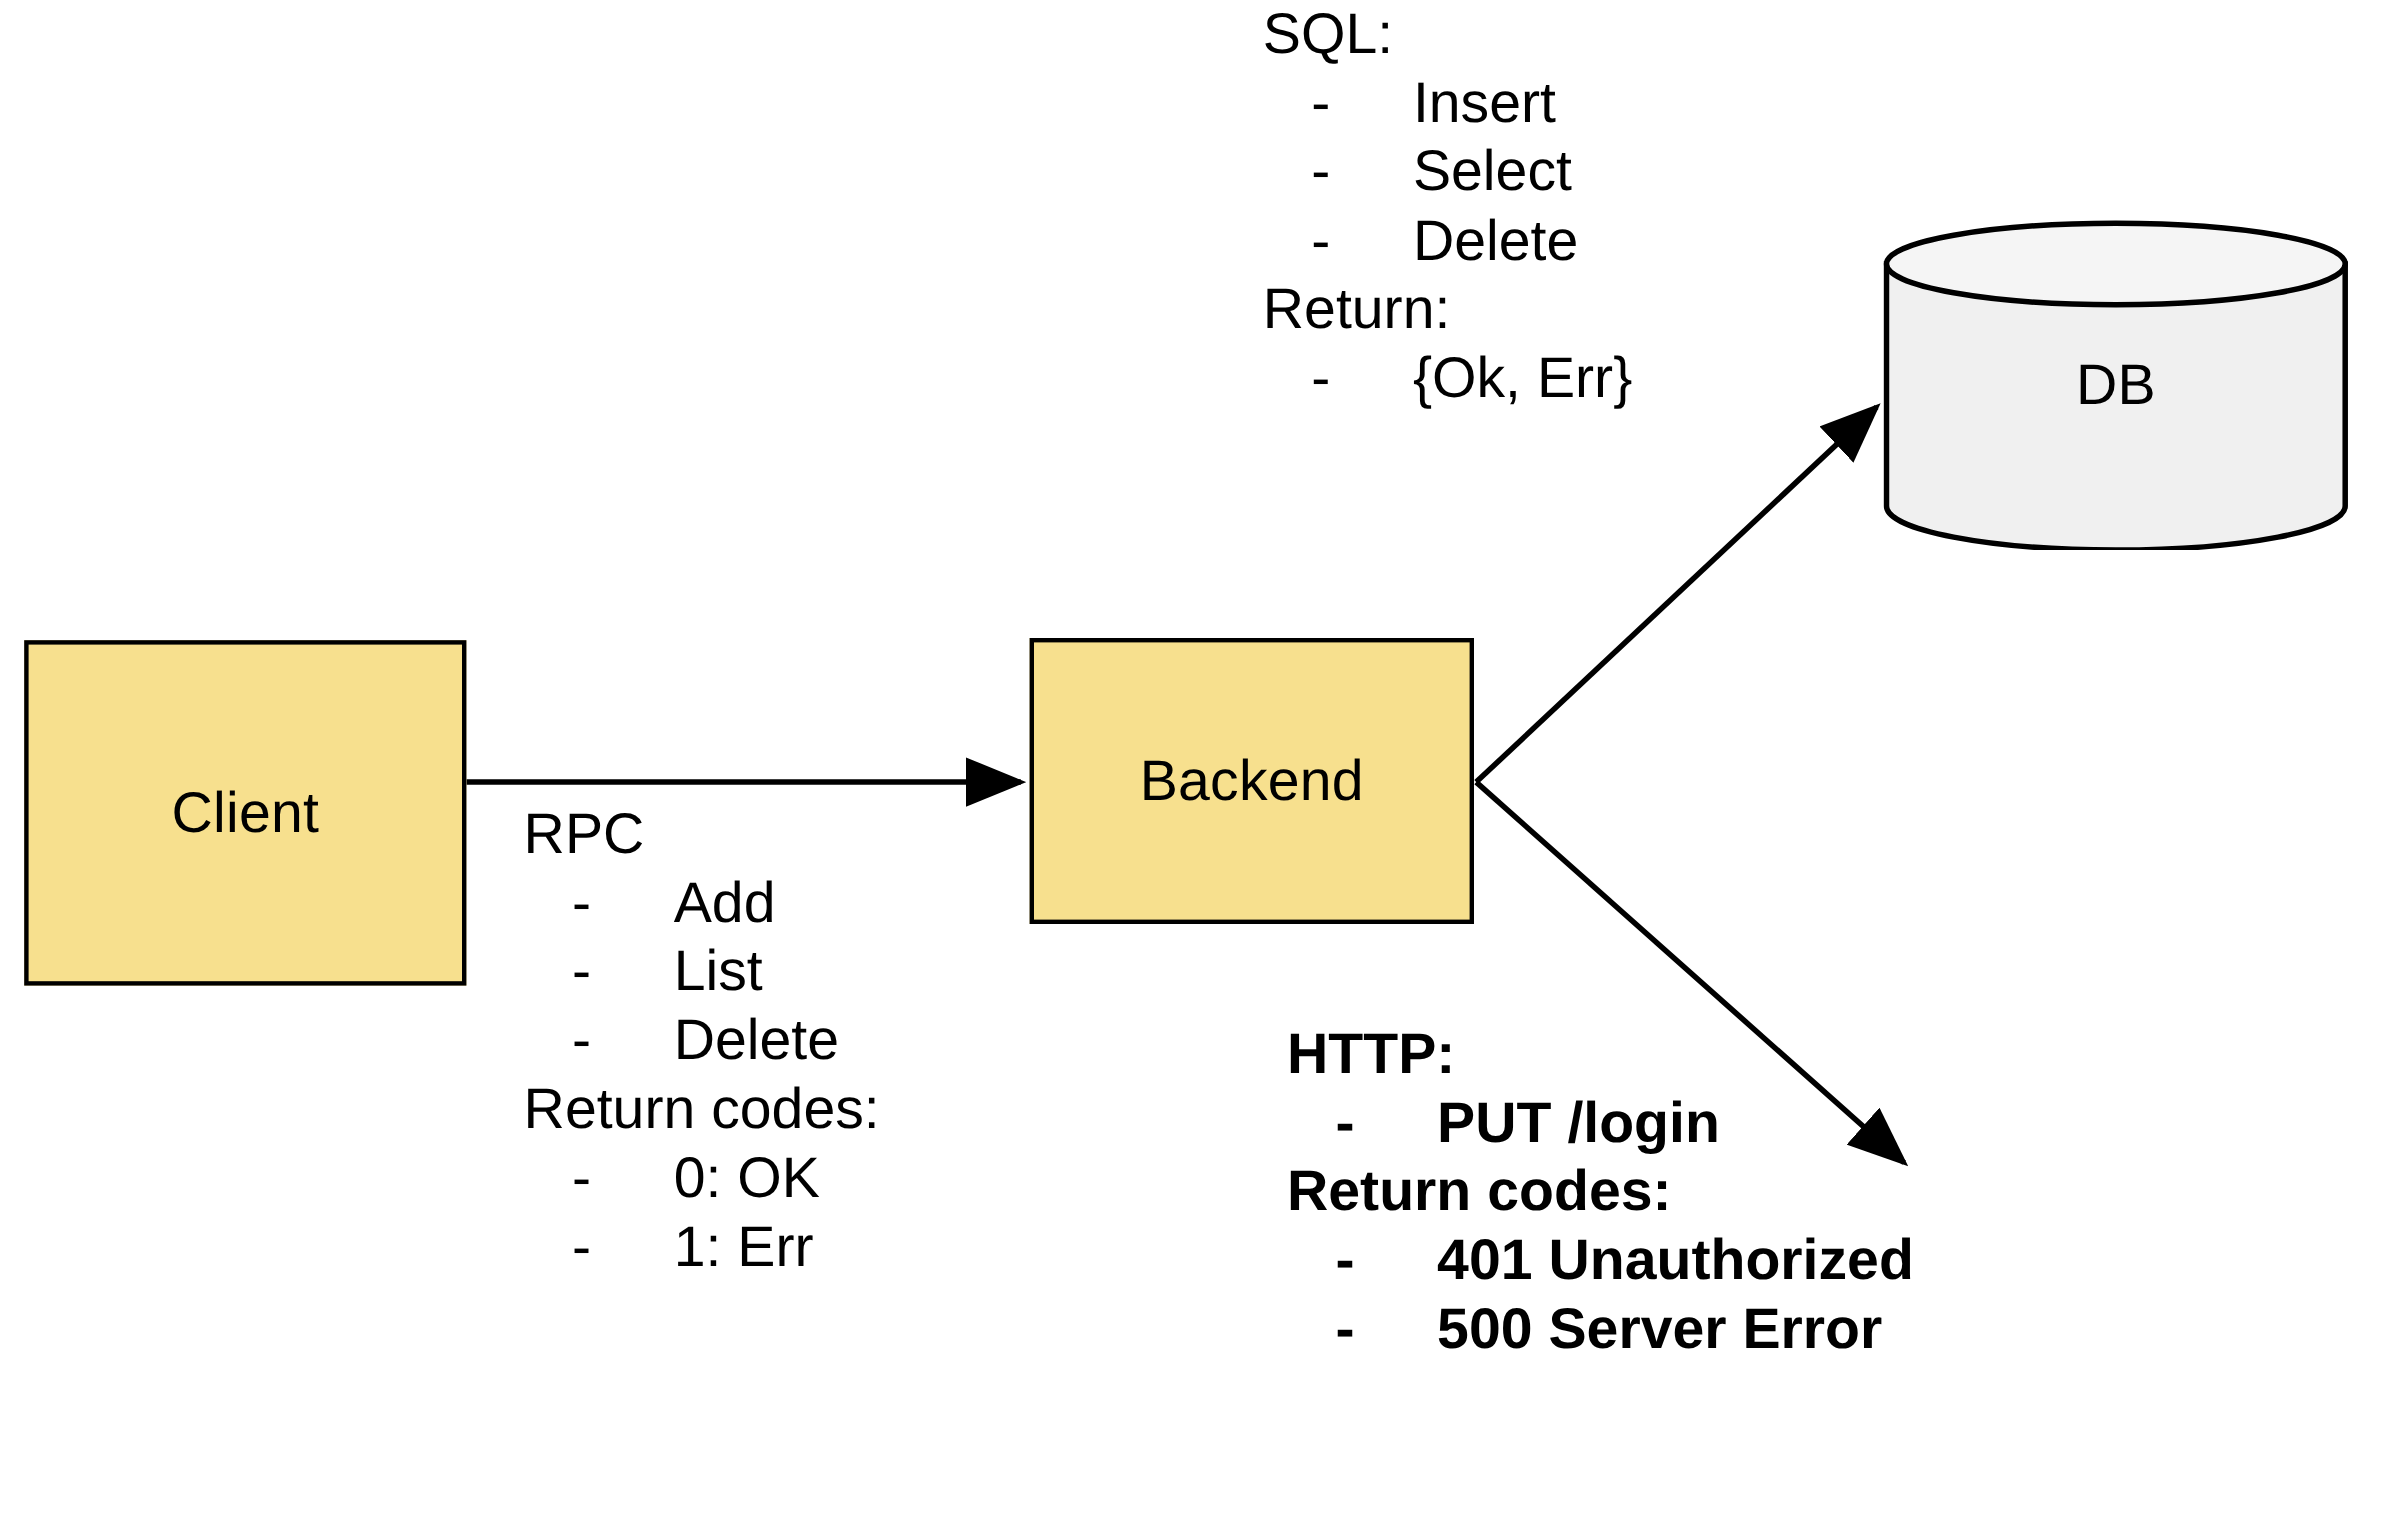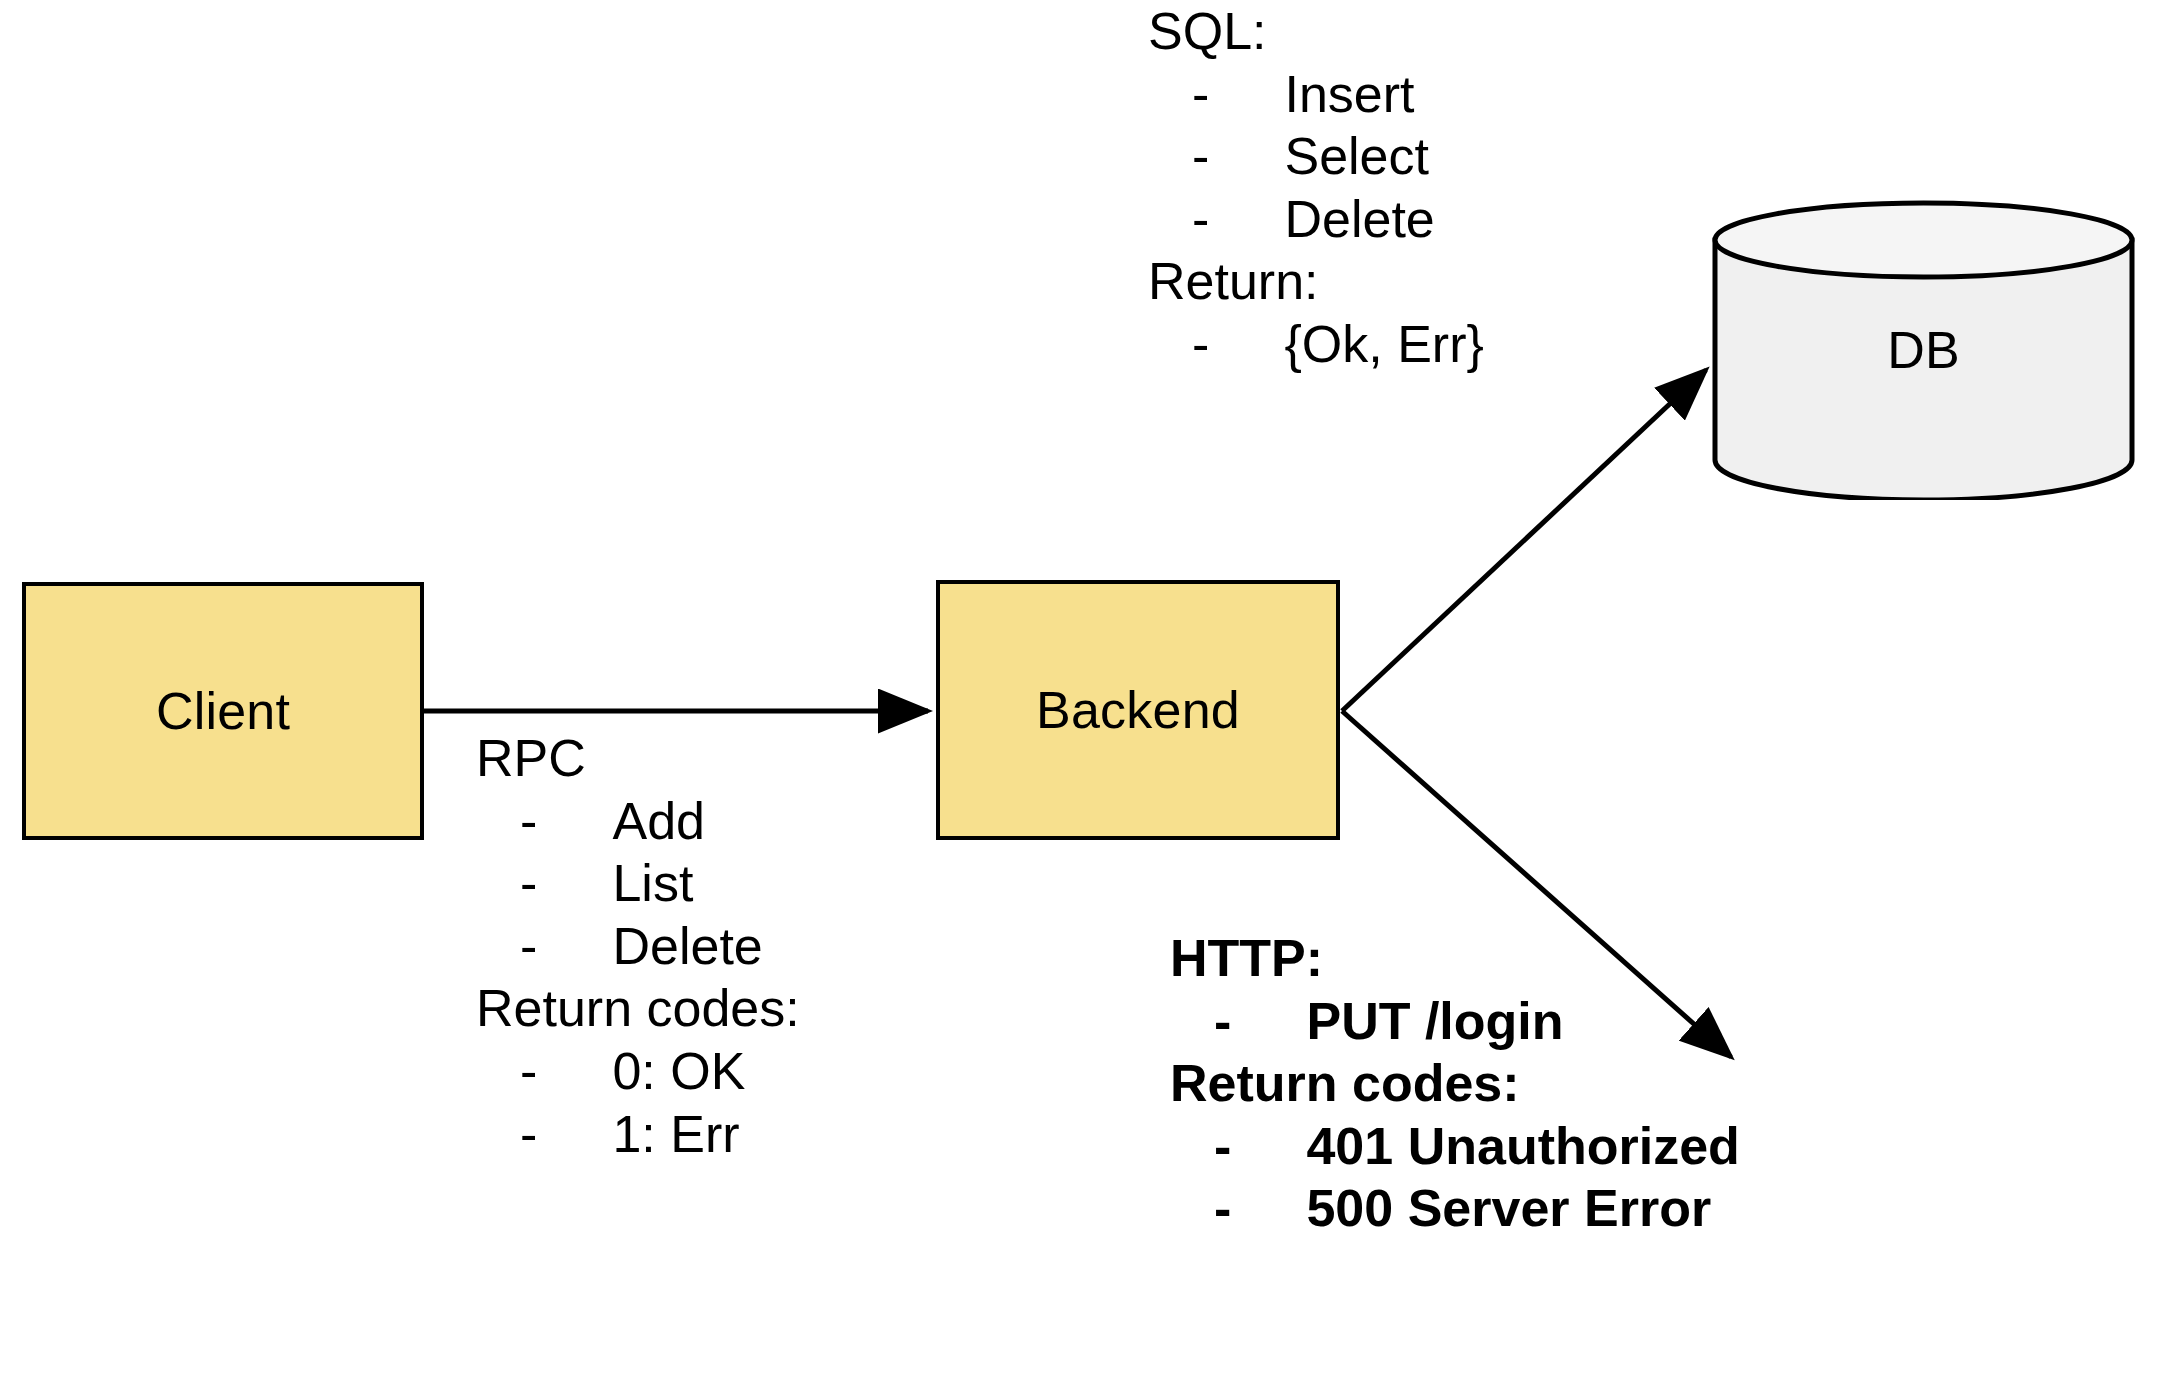--- a/index.html
+++ b/index.html
@@ -39,21 +39,21 @@
   }
   .node-label {
     font-size: 52px;
     line-height: 1.12;
     white-space: pre-line;
     letter-spacing: 0.2px;
   }
 
   #client-node {
     left: 22px;  top: 582px;
-    width: 402px; height: 258px;
+    width: 402px; height: 314px;
     background: #f7e08e;
   }
   #backend-node {
     left: 936px; top: 580px;
     width: 404px; height: 260px;
     background: #f7e08e;
   }
   #idp-node {
     left: 1736px; top: 940px;
     width: 401px; height: 260px;

